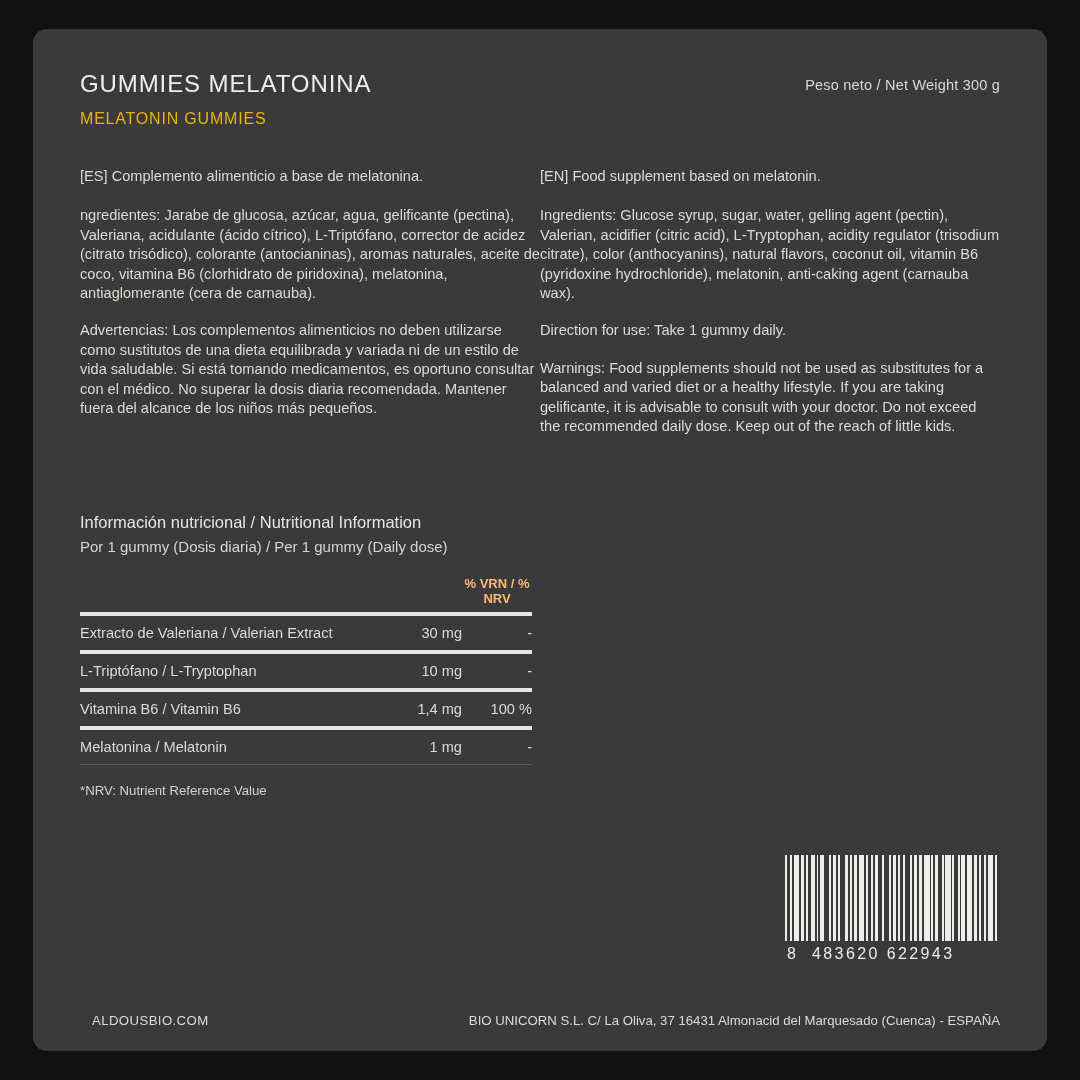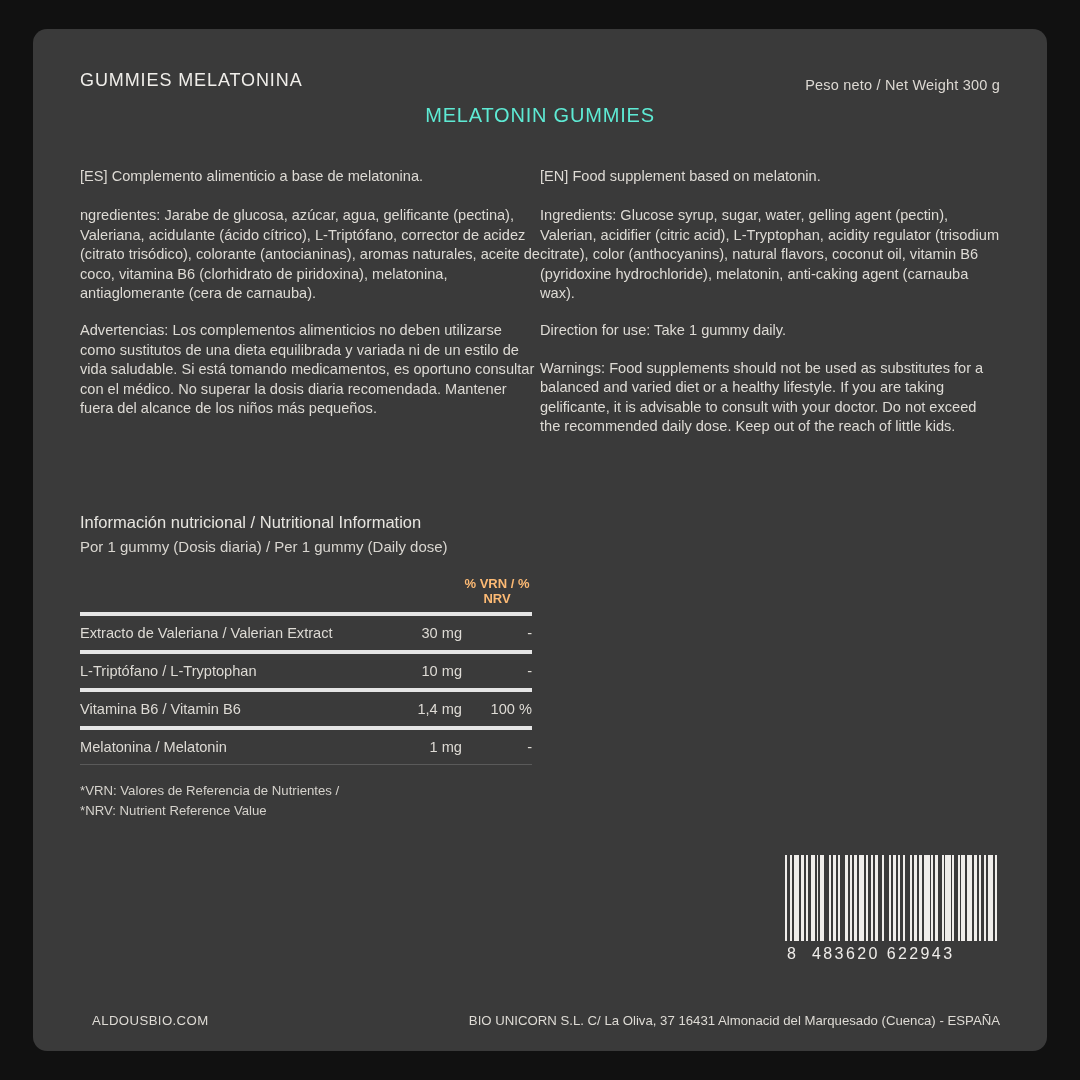--- a/index.html
+++ b/index.html
@@ -29,34 +29,33 @@
     right: 47px;
     bottom: 26px;
   }
 
   
   .header-row {
     position: relative;
     height: 96px;
   }
   .title-main {
-    font-size: 18px;
+    font-size: 24px;
     letter-spacing: 0.9px;
     color: #f0eeea;
     font-weight: 400;
     line-height: 1.1;
   }
   .title-sub {
-    font-size: 20px;
+    font-size: 16px;
     letter-spacing: 0.8px;
-    color: #5eead4;
+    color: #eab308;
     font-weight: 400;
     margin-top: 13px;
     line-height: 1.1;
-    text-align: center;
   }
   .net-weight {
     position: absolute;
     right: 0;
     top: 6px;
     font-size: 14.5px;
     color: #ddd9d3;
     letter-spacing: 0.2px;
     white-space: nowrap;
   }
@@ -236,21 +235,20 @@
           </tr>
           <tr>
             <td class="name">Melatonina / Melatonin</td>
             <td class="amount">1 mg</td>
             <td class="nrv">-</td>
           </tr>
         </tbody>
       </table>
 
       <div class="footnotes">
-        <div>*VRN: Valores de Referencia de Nutrientes  /</div>
         <div>*NRV: Nutrient Reference Value</div>
       </div>
     </div>
 
     <div class="barcode-wrap">
       <div class="barcode" id="barcode-bars">
           <i style="width: 2.1px;"></i>
           <i style="width: 4.2px; background: transparent;"></i>
           <i style="width: 2.1px;"></i>
           <i style="width: 2.1px; background: transparent;"></i>

